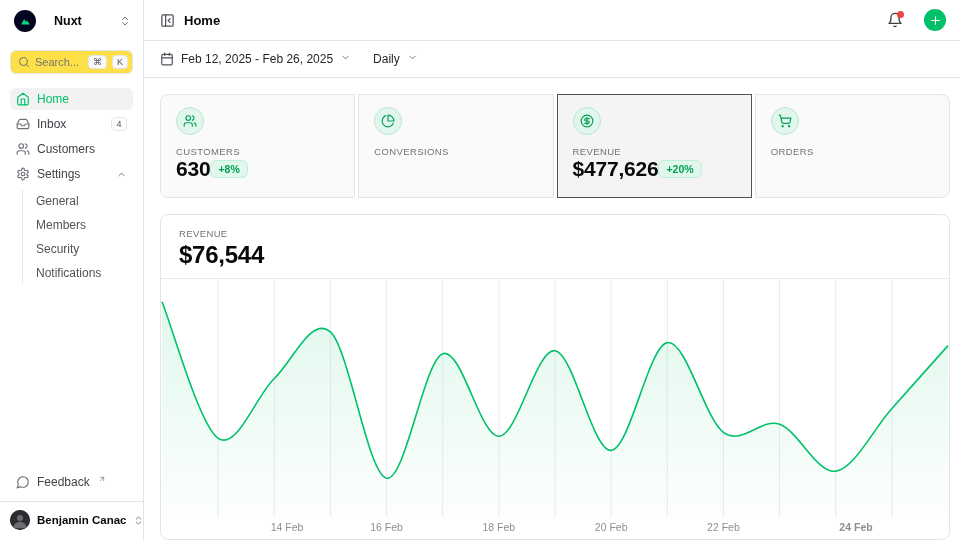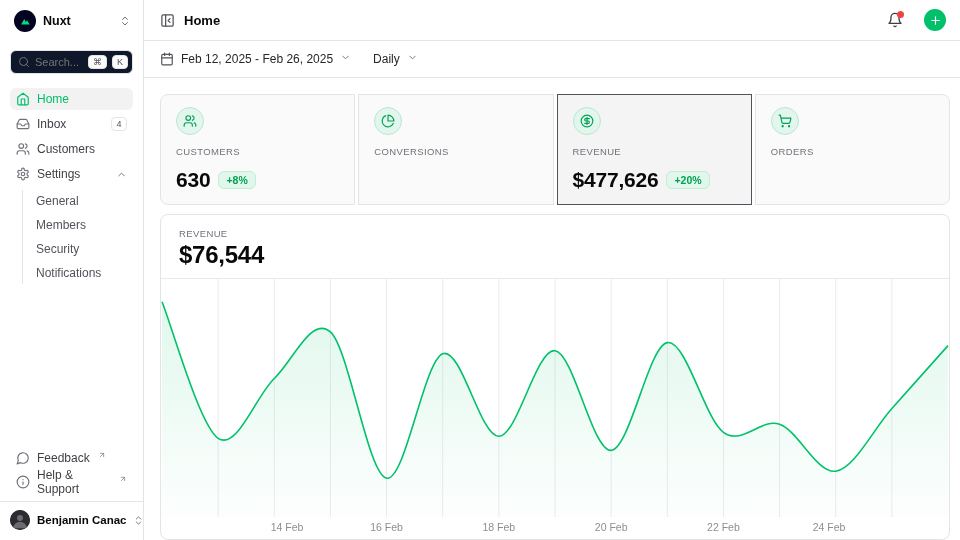--- a/index.html
+++ b/index.html
@@ -3,27 +3,27 @@
 <meta charset="utf-8">
 <style>
   * { margin:0; padding:0; box-sizing:border-box; }
   html,body { width:960px; height:540px; overflow:hidden; background:#fff;
     font-family:"Liberation Sans", sans-serif; color:#09090b; }
   .app { display:flex; width:960px; height:540px; }
 
   
   .sidebar { width:144px; min-width:144px; height:100%; border-right:1px solid #e4e4e7;
     display:flex; flex-direction:column; padding:8px 10px 6px; background:#fff; }
-  .ws-row { display:flex; align-items:center; gap:7px; padding:2px 2px 2px 4px; border-radius:6px; cursor:pointer; }
+  .ws-row { display:flex; align-items:center; gap:18px; padding:2px 2px 2px 4px; border-radius:6px; cursor:pointer; }
   .ws-logo { width:22px; height:22px; border-radius:50%; background:#020420; display:flex;
     align-items:center; justify-content:center; flex-shrink:0; }
   .ws-name { font-size:12.5px; font-weight:700; flex:1; }
   .chevs { color:#71717a; display:flex; }
   .search { margin-top:16px; height:24px; border:1px solid #e4e4e7; border-radius:6px;
-    display:flex; align-items:center; gap:5px; padding:0 4px 0 7px; background:#0f172a; }
+    display:flex; align-items:center; gap:5px; padding:0 4px 0 7px; background:#fde047; }
   .search svg { color:#71717a; }
   .search input { border:0; outline:0; width:48px; font-size:11px; color:#71717a; background:transparent;
     font-family:"Liberation Sans", sans-serif; }
   .kbd { font-size:9px; color:#52525b; border:1px solid #e4e4e7; background:#fafafa;
     border-radius:4px; padding:1.5px 4px; line-height:1; }
   .nav { margin-top:14px; display:flex; flex-direction:column; gap:3px; }
   .nav-item { display:flex; align-items:center; gap:7px; padding:4px 6px; border-radius:6px;
     font-size:12px; color:#3f3f46; font-weight:500; cursor:pointer; height:22px; }
   .nav-item .nicon { display:flex; color:#71717a; }
   .nav-item.active { background:#f2f2f3; color:#00c16a; }
@@ -64,21 +64,21 @@
 
   
   .stats { display:grid; grid-template-columns:1fr 1fr 1fr 1fr; gap:3px; height:104px; }
   .stat-card { background:#fafafa; border:1px solid #e4e4e7; padding:12px 15px; cursor:pointer; }
   .stat-card:first-child { border-radius:8px 0 0 8px; }
   .stat-card:last-child { border-radius:0 8px 8px 0; }
   .stat-card.selected { border-color:#52525b; background:#f4f4f5; }
   .stat-ico { width:28px; height:28px; border-radius:50%; background:#e3f6ed;
     border:1px solid #b8e8d1; color:#00a155; display:flex; align-items:center; justify-content:center; }
   .stat-label { margin-top:11px; font-size:9.5px; letter-spacing:.04em; color:#71717a; font-weight:500; }
-  .stat-vrow { margin-top:11px; display:flex; align-items:center; gap:8px; }
+  .stat-vrow { margin-top:0; display:flex; align-items:center; }
   .stat-value { font-size:21px; font-weight:700; letter-spacing:-0.01em; }
   .badge { font-size:10.5px; font-weight:600; color:#00a155; background:#e1f7ec;
     border:1px solid #bfeeda; border-radius:6px; padding:2px 7px; line-height:1.2; }
 
   
   .chart-card { margin-top:16px; border:1px solid #e4e4e7; border-radius:8px; flex:1;
     display:flex; flex-direction:column; overflow:hidden; background:#fff; min-height:0; }
   .chart-head { padding:13px 18px 9px; border-bottom:1px solid #e9e9eb; }
   .chart-label { font-size:9.5px; letter-spacing:.04em; color:#71717a; font-weight:500; }
   .chart-value { font-size:24px; font-weight:700; margin-top:2px; letter-spacing:-0.01em; }
@@ -183,36 +183,20 @@
     <div class="nav-spacer"></div>
 
     <div class="side-foot">
       <div class="nav-item">
         <span class="nicon">
           <svg class="lucide" width="14" height="14" viewBox="0 0 24 24">
               <path d="M7.9 20A9 9 0 1 0 4 16.1L2 22Z"></path>
             </svg>
         </span>
         <span>Feedback</span>
-        <span class="ext">
-          <svg class="lucide" width="8" height="8" viewBox="0 0 24 24">
-              <path d="M7 17 17 7"></path>
-              <path d="M7 7h10v10"></path>
-            </svg>
-        </span>
-      </div>
-      <div class="nav-item">
-        <span class="nicon">
-          <svg class="lucide" width="14" height="14" viewBox="0 0 24 24">
-              <circle cx="12" cy="12" r="10"></circle>
-              <path d="M12 16v-4"></path>
-              <path d="M12 8h.01"></path>
-            </svg>
-        </span>
-        <span>Help &amp; Support</span>
         <span class="ext">
           <svg class="lucide" width="8" height="8" viewBox="0 0 24 24">
               <path d="M7 17 17 7"></path>
               <path d="M7 7h10v10"></path>
             </svg>
         </span>
       </div>
     </div>
 
     <div class="user-row">
@@ -366,19 +350,19 @@
               <path d="M1.0,22.8C10.4,45.6,38.4,146.6,57.1,159.3C75.9,172.1,94.6,117.2,113.3,99.5C132.0,81.7,150.7,36.2,169.4,52.9C188.1,69.5,206.9,195.5,225.6,199.2C244.3,202.8,263.0,81.6,281.7,74.7C300.4,67.7,319.1,157.8,337.9,157.3C356.6,156.8,375.3,69.3,394.0,71.7C412.7,74.0,431.4,172.7,450.1,171.4C468.9,170.0,487.6,66.6,506.3,63.6C525.0,60.6,543.7,139.7,562.4,153.3C581.1,166.9,599.9,138.8,618.6,145.3C637.3,151.8,656.0,194.8,674.7,192.2C693.4,189.5,712.1,150.4,730.9,129.5C749.6,108.6,777.6,77.1,787.0,66.6L787.0,238L1.0,238Z" fill="url(#ag)"></path>
               <path d="M1.0,22.8C10.4,45.6,38.4,146.6,57.1,159.3C75.9,172.1,94.6,117.2,113.3,99.5C132.0,81.7,150.7,36.2,169.4,52.9C188.1,69.5,206.9,195.5,225.6,199.2C244.3,202.8,263.0,81.6,281.7,74.7C300.4,67.7,319.1,157.8,337.9,157.3C356.6,156.8,375.3,69.3,394.0,71.7C412.7,74.0,431.4,172.7,450.1,171.4C468.9,170.0,487.6,66.6,506.3,63.6C525.0,60.6,543.7,139.7,562.4,153.3C581.1,166.9,599.9,138.8,618.6,145.3C637.3,151.8,656.0,194.8,674.7,192.2C693.4,189.5,712.1,150.4,730.9,129.5C749.6,108.6,777.6,77.1,787.0,66.6" fill="none" stroke="#00c16a" stroke-width="1.6"></path>
             </svg>
         </div>
         <div class="x-axis" id="x-axis">
             <span style="left: 126px;">14 Feb</span>
             <span style="left: 225.571px;">16 Feb</span>
             <span style="left: 337.857px;">18 Feb</span>
             <span style="left: 450.143px;">20 Feb</span>
             <span style="left: 562.429px;">22 Feb</span>
-            <span style="left: 668px;">24 Feb</span>
+            <span style="left: 695px; font-weight: bold;">24 Feb</span>
           </div>
       </div>
 
     </div>
   </main>
 </div>
 
 </body></html>

